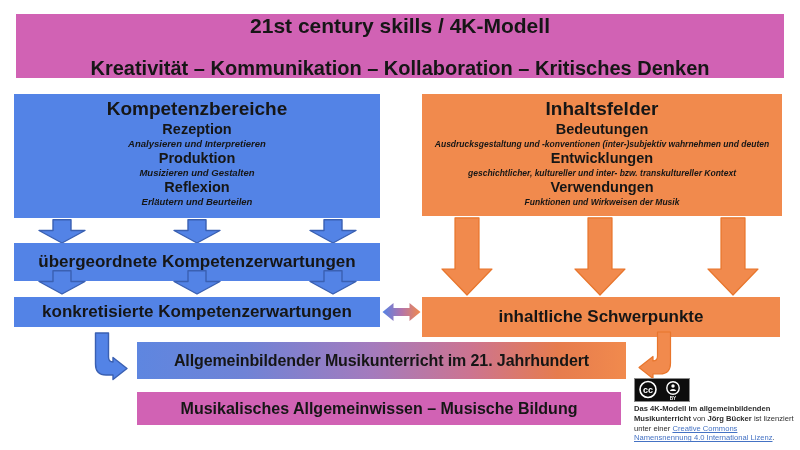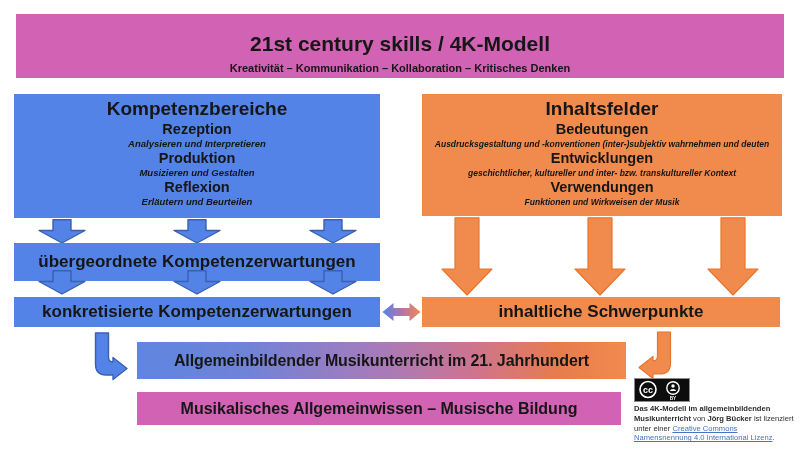--- a/index.html
+++ b/index.html
@@ -8,38 +8,38 @@
     --ink:#161616;
   }
   html,body{margin:0;padding:0;background:#fff;}
   .stage{
     position:relative;width:800px;height:450px;background:#ffffff;
     font-family:"Liberation Sans", sans-serif;color:var(--ink);overflow:hidden;
   }
   .abs{position:absolute;}
   
   .banner{left:16px;top:14px;width:768px;height:64px;background:var(--pink);
-    display:flex;flex-direction:column;align-items:center;justify-content:flex-end;gap:2px;}
+    display:flex;flex-direction:column;align-items:center;justify-content:space-between;gap:2px;}
   .banner-title{font-size:21px;font-weight:700;line-height:24px;}
-  .banner-subtitle{font-size:11px;font-weight:700;line-height:20px;}
+  .banner-subtitle{font-size:20px;font-weight:700;line-height:20px;}
   
   .bigbox{display:flex;flex-direction:column;align-items:center;text-align:center;padding-top:4px;box-sizing:border-box;}
   .blue-box{left:14px;top:94px;width:366px;height:124px;background:var(--blue);}
   .orange-box{left:422px;top:94px;width:360px;height:122px;background:var(--orange);}
   .box-title{font-size:19px;font-weight:700;line-height:22px;margin-bottom:1px;}
   .item-label{font-size:14.5px;font-weight:700;line-height:17px;}
   .item-detail{font-size:9.5px;font-weight:700;font-style:italic;line-height:12px;white-space:nowrap;}
   .orange-box .item-detail{font-size:8.5px;}
   
   .bar{display:flex;align-items:center;justify-content:center;font-weight:700;}
   .bar-blue{background:var(--blue);}
   .bar-orange{background:var(--orange);}
   .bar-superordinate{left:14px;top:243px;width:366px;height:38px;font-size:17px;}
   .bar-concretized{left:14px;top:297px;width:366px;height:30px;font-size:17px;}
-  .bar-content-focus{left:422px;top:297px;width:358px;height:30px;font-size:17px;}
+  .bar-content-focus{left:422px;top:297px;width:358px;height:40px;font-size:17px;}
   .bar-gradient{left:137px;top:342px;width:489px;height:37px;font-size:16px;letter-spacing:-0.1px;
     background:linear-gradient(90deg,#5e86e0 0%,#6f83d6 22%,#a47bbd 48%,#cc7491 68%,#e67c4e 86%,#f18a4d 100%);}
   .bar-pink{left:137px;top:392px;width:484px;height:33px;font-size:16px;background:var(--pink);}
   
   .arr-blue{fill:var(--blue);stroke:var(--blue-dark);stroke-width:1.4;stroke-linejoin:round;}
   .arr-orange{fill:var(--orange);stroke:var(--orange-dark);stroke-width:1.2;stroke-linejoin:round;}
   .stop-blue{stop-color:#5383e6;} .stop-mid{stop-color:#b274ab;} .stop-orange{stop-color:#f18a4d;}
   
   .cc-badge{left:634px;top:378px;width:56px;height:24px;cursor:pointer;}
   .license-text{left:634px;top:404px;width:160px;font-size:7.6px;line-height:9.8px;color:#2d2d2d;margin:0;}

